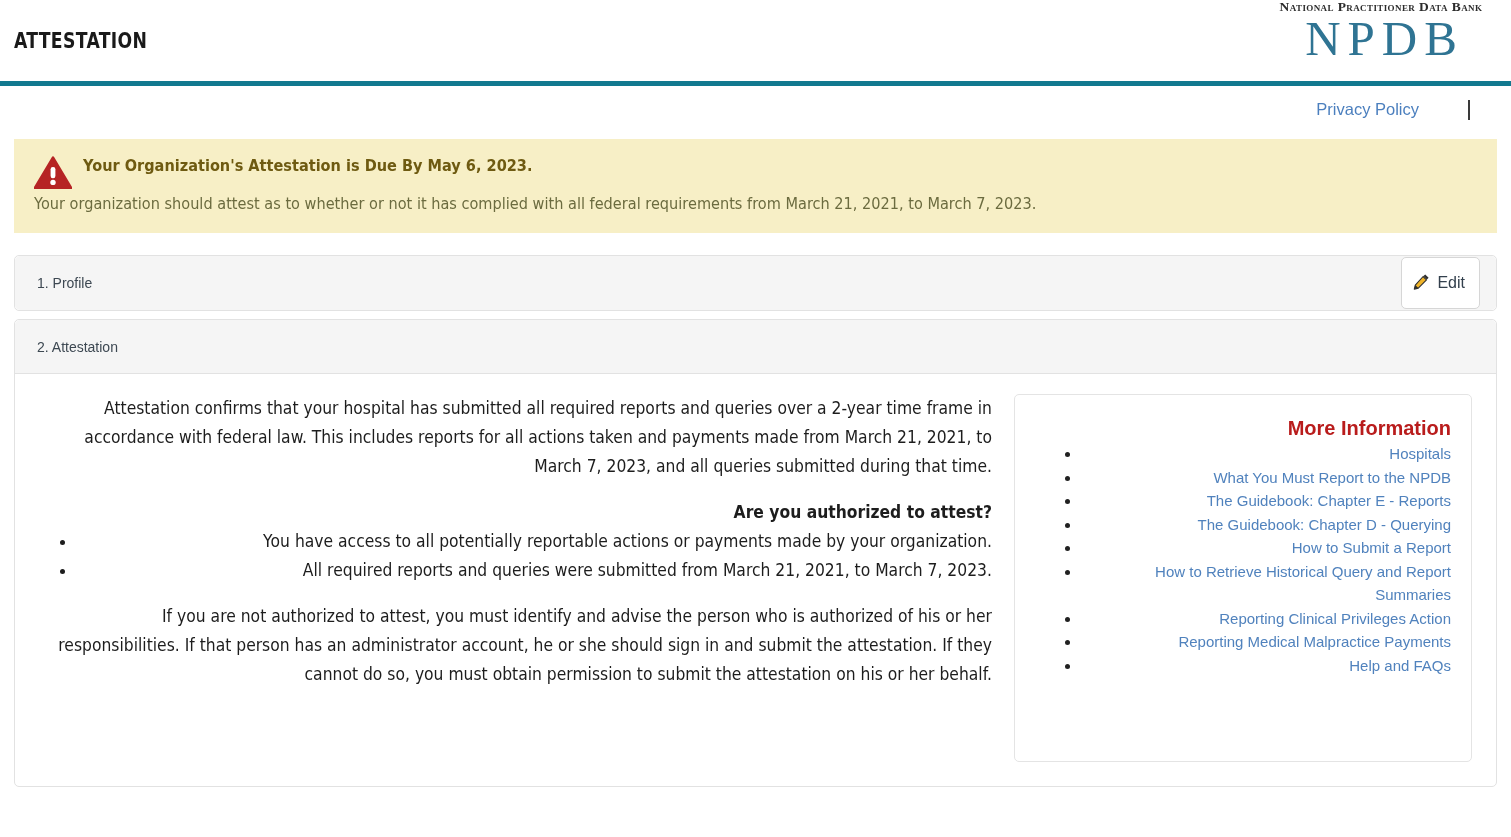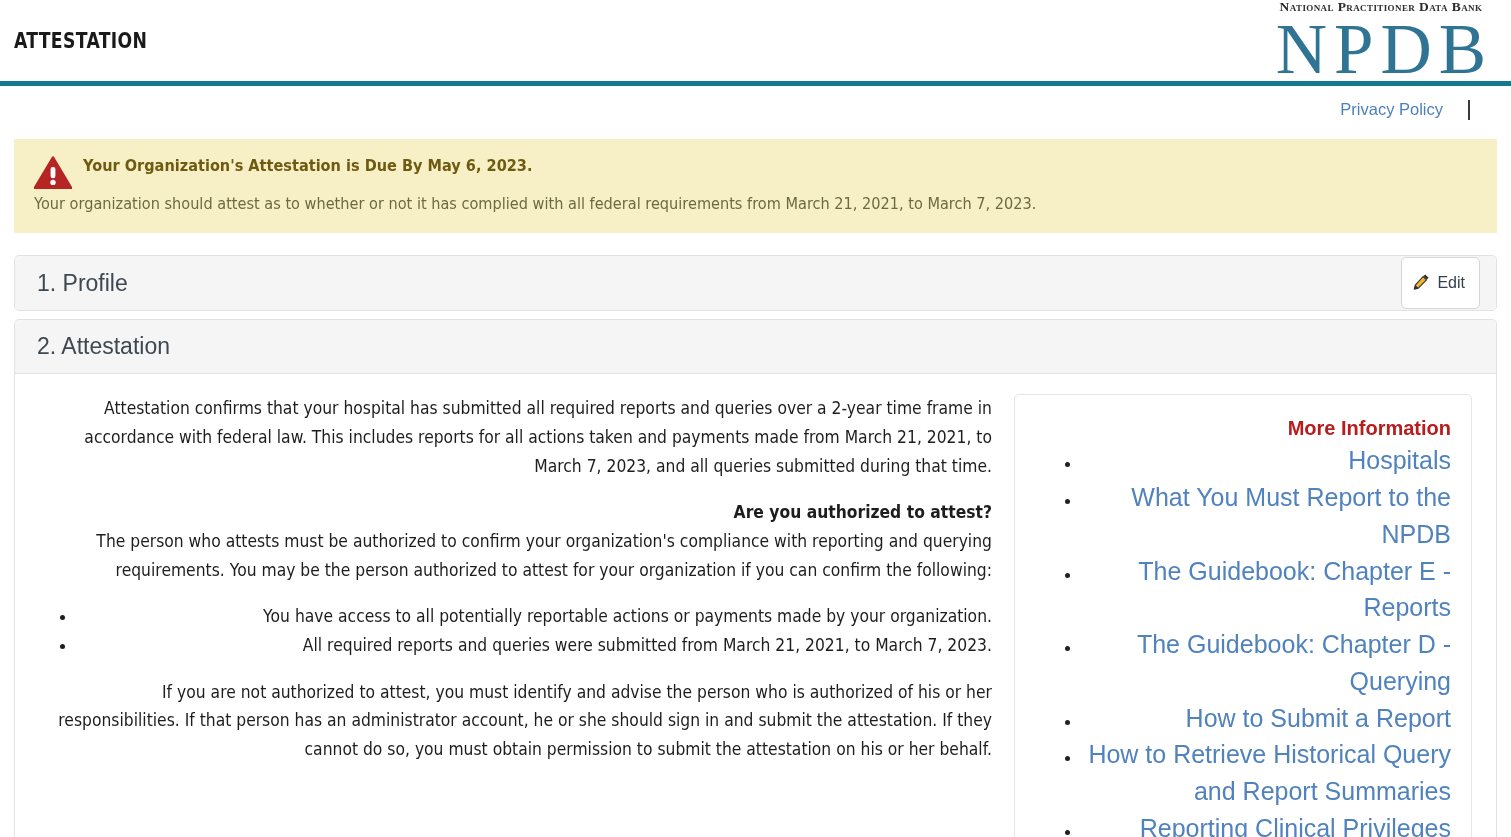--- a/index.html
+++ b/index.html
@@ -48,36 +48,37 @@
     font-size: 13.5px;
     letter-spacing: 0.4px;
     color: #2c2c2c;
     white-space: nowrap;
     line-height: 1;
     font-variant: small-caps;
     font-weight: 600;
   }
   .npdb-logo .logo-mark {
     font-family: "Liberation Serif", serif;
-    font-size: 71px;
+    font-size: 49px;
     line-height: 0.95;
     letter-spacing: 7px;
     color: #2f7493;
     margin-top: 2px;
     padding-left: 7px;
   }
 
   
   .subbar {
     height: 47px;
     display: flex;
     align-items: center;
     justify-content: flex-end;
     padding-right: 16px;
     box-sizing: border-box;
+    gap: 24px;
   }
   .subbar a {
     color: #4b7fbe;
     font-size: 16.5px;
     text-decoration: none;
     white-space: nowrap;
   }
   .subbar .divider {
     display: inline-block;
     width: 2px;
@@ -145,21 +146,21 @@
     box-sizing: border-box;
   }
   .panel-head.solo {
     border-radius: 5px;
     border-bottom: none;
   }
   .panel-head-2 {
     border-bottom: 1px solid #e2e2e2;
   }
   .panel-title {
-    font-size: 23px;
+    font-size: 14px;
     color: #3d4852;
     font-weight: normal;
   }
   .btn-edit {
     background: #ffffff;
     border: 1px solid #d6d6d6;
     border-radius: 5px;
     height: 52px;
     padding: 0 14px 0 11px;
     display: inline-flex;
@@ -221,21 +222,21 @@
     font-family: "Liberation Sans", sans-serif;
   }
   .moreinfo ul {
     margin: 0;
     padding-left: 46px;
     list-style: disc;
   }
   .moreinfo li { margin: 0; line-height: 1.47; }
   .moreinfo a {
     color: #5082bd;
-    font-size: 25px;
+    font-size: 15px;
     text-decoration: none;
   }
 </style>
 </head>
 <body>
 
 <div class="site-header">
   <div class="page-title">ATTESTATION</div>
   <div class="npdb-logo">
     <div class="logo-tagline">National Practitioner Data Bank</div>
@@ -281,21 +282,20 @@
 <div class="panel">
   <div class="panel-head panel-head-2">
     <span class="panel-title">2. Attestation</span>
   </div>
   <div class="panel-body">
 
     <div class="body-col">
       <p><span class="shrink">Attestation confirms that your hospital has submitted all required reports and queries over a 2-year time frame in accordance with federal law. This includes reports for all actions taken and payments made from March 21, 2021, to March 7, 2023, and all queries submitted during that time.</span></p>
 
       <p class="q-head"><span class="shrink">Are you authorized to attest?</span></p>
-      <p><span class="shrink">The person who attests must be authorized to confirm your organization's compliance with reporting and querying requirements. You may be the person authorized to attest for your organization if you can confirm the following:</span></p>
 
       <ul>
         <li><span class="shrink">You have access to all potentially reportable actions or payments made by your organization.</span></li>
         <li><span class="shrink">All required reports and queries were submitted from March 21, 2021, to March 7, 2023.</span></li>
       </ul>
 
       <p class="tight"><span class="shrink">If you are not authorized to attest, you must identify and advise the person who is authorized of his or her responsibilities. If that person has an administrator account, he or she should sign in and submit the attestation. If they cannot do so, you must obtain permission to submit the attestation on his or her behalf.</span></p>
     </div>
 
     <div class="moreinfo">

